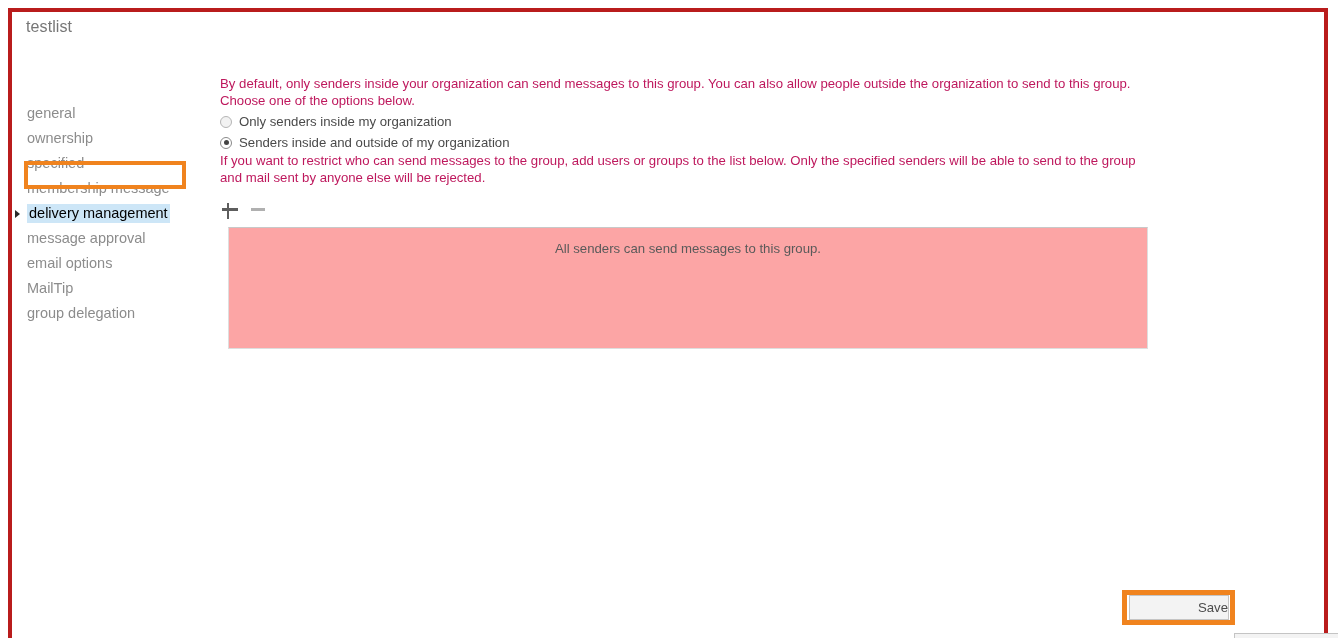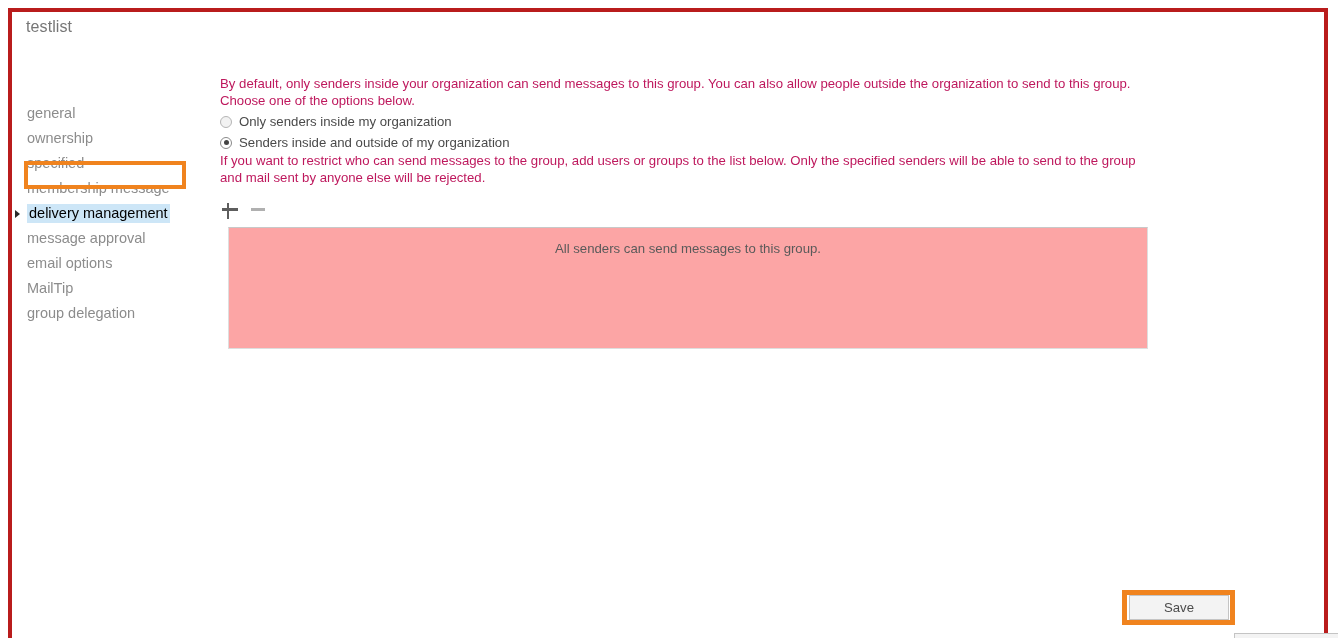--- a/index.html
+++ b/index.html
@@ -189,21 +189,21 @@
   
   #footer-buttons {
     position: absolute;
     left: 1110px;
     top: 578px;
   }
   .dlg-btn {
     position: absolute;
     height: 25px;
     line-height: 23px;
-    text-align: center;
+    text-align: right;
     font-size: 13.2px;
     color: #4c4c4c;
     background: #f3f3f3;
     border: 1px solid #c4c4c4;
     box-sizing: border-box;
     cursor: pointer;
   }
   #save-button  { left: 7px;   top: 5px; width: 100px; }
   #cancel-button{ left: 112px; top: 5px; width: 106px; margin-top: 38px; }
   #save-highlight-box {

